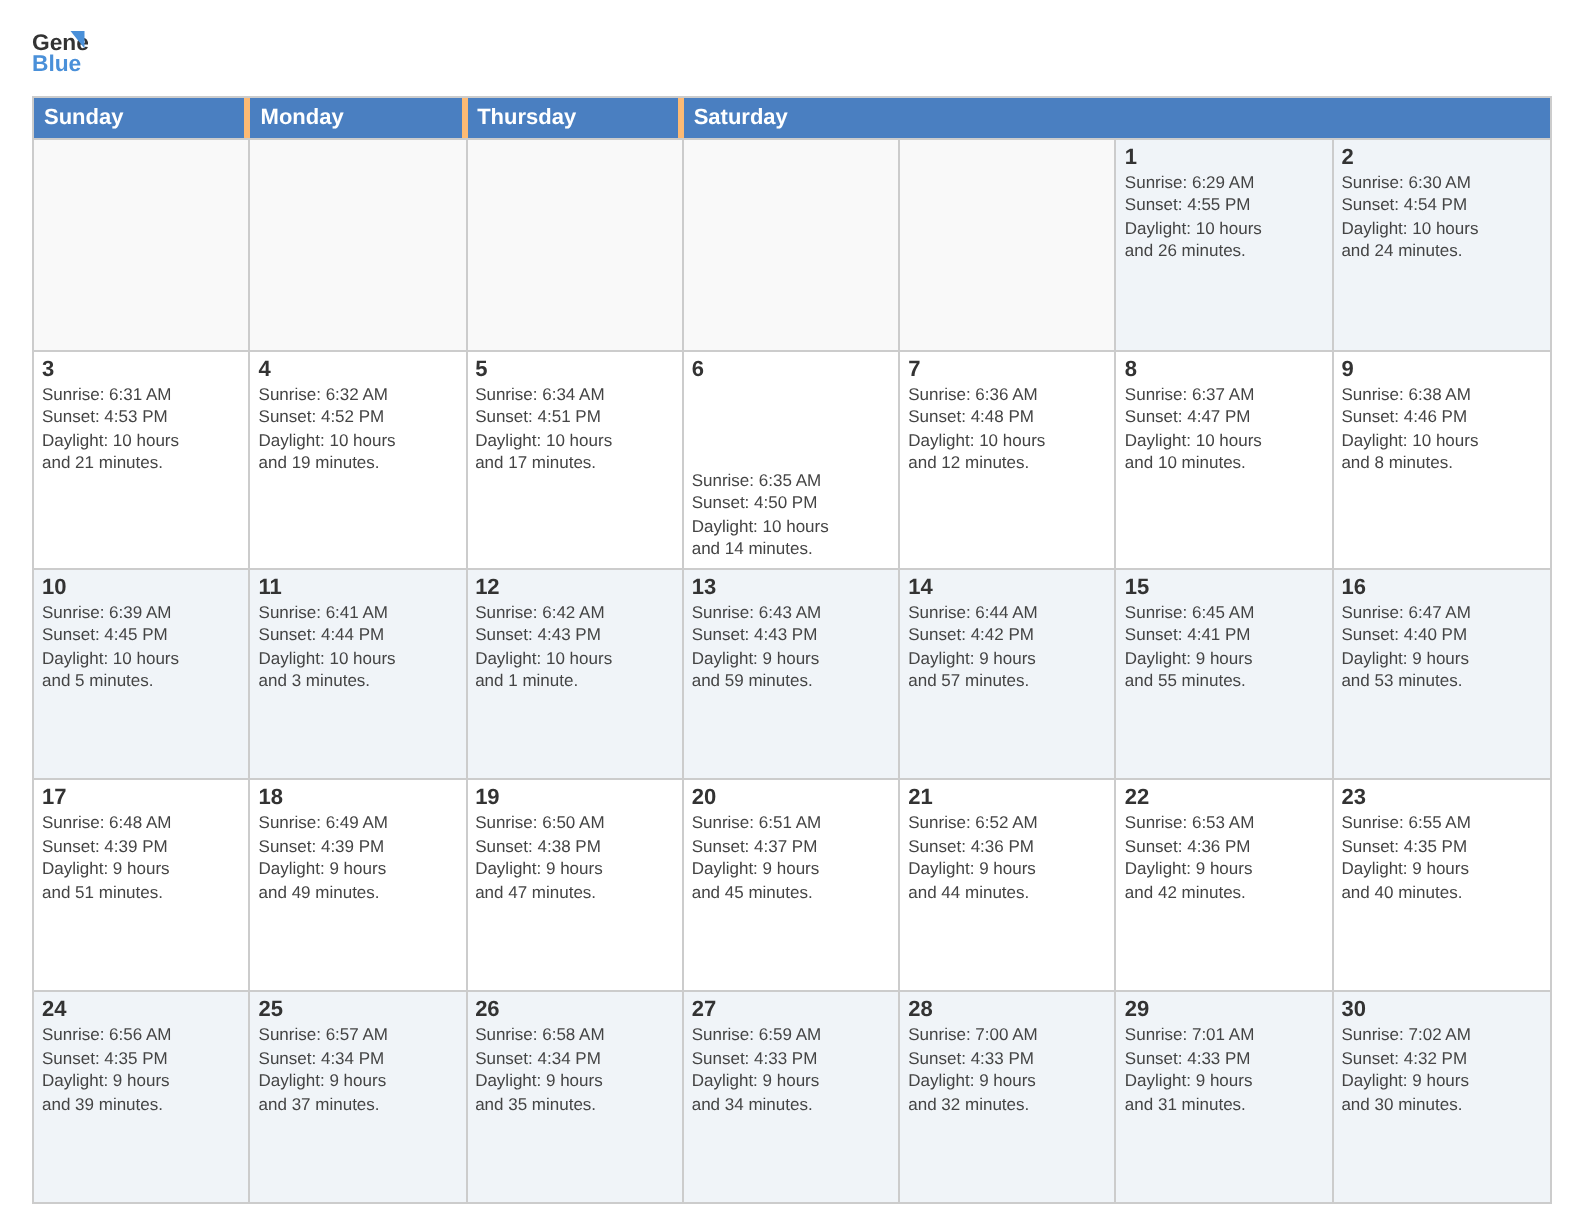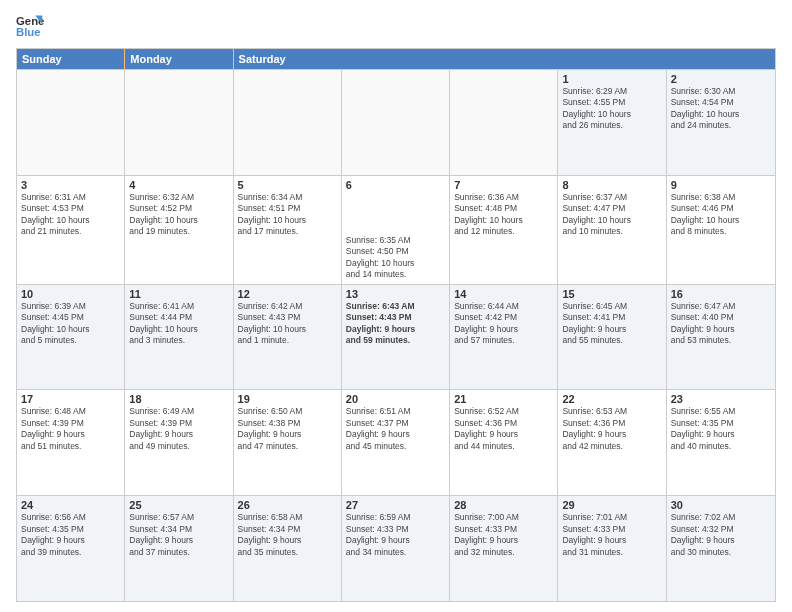--- a/index.html
+++ b/index.html
@@ -54,21 +54,21 @@
       display: grid;
       grid-template-columns: repeat(7, 1fr);
       background: #4a7fc1;
     }
     .cal-header-cell {
       color: #fff;
       font-size: 11px;
       font-weight: bold;
       text-align: left;
       padding: 4px 5px;
-      border-right: 1px solid #fdba74;
+      border-right: 3px solid #fdba74;
     }
     .cal-header-cell:last-child { border-right: none; }
     .cal-body {
       flex: 1;
       display: flex;
       flex-direction: column;
     }
     .cal-row {
       display: grid;
       grid-template-columns: repeat(7, 1fr);
@@ -119,20 +119,21 @@
       <div class="main-title"></div>
       <div class="subtitle"></div>
     </div>
   </div>
 
   <div class="calendar">
     <div class="cal-header">
 
     <div class="cal-header-cell">Sunday</div>
         <div class="cal-header-cell">Monday</div>
+        <div class="cal-header-cell">Thursday</div>
         <div class="cal-header-cell">Saturday</div>
       </div>
     <div class="cal-body">
 
     <div class="cal-row">
           <div class="cal-cell empty"></div>
           <div class="cal-cell empty"></div>
           <div class="cal-cell empty"></div>
           <div class="cal-cell empty"></div>
           <div class="cal-cell empty"></div>
@@ -219,21 +220,21 @@
           </div>
           <div class="cal-cell shaded">
             <div class="day-num">12</div>
             <div class="day-info" style="white-space: pre-line;">Sunrise: 6:42 AM
 Sunset: 4:43 PM
 Daylight: 10 hours
 and 1 minute.</div>
           </div>
           <div class="cal-cell shaded">
             <div class="day-num">13</div>
-            <div class="day-info" style="white-space: pre-line; font-weight: bold;">Sunrise: 6:43 AM
+            <div class="day-info" style="white-space: pre-line;">Sunrise: 6:43 AM
 Sunset: 4:43 PM
 Daylight: 9 hours
 and 59 minutes.</div>
           </div>
           <div class="cal-cell shaded">
             <div class="day-num">14</div>
             <div class="day-info" style="white-space: pre-line;">Sunrise: 6:44 AM
 Sunset: 4:42 PM
 Daylight: 9 hours
 and 57 minutes.</div>

